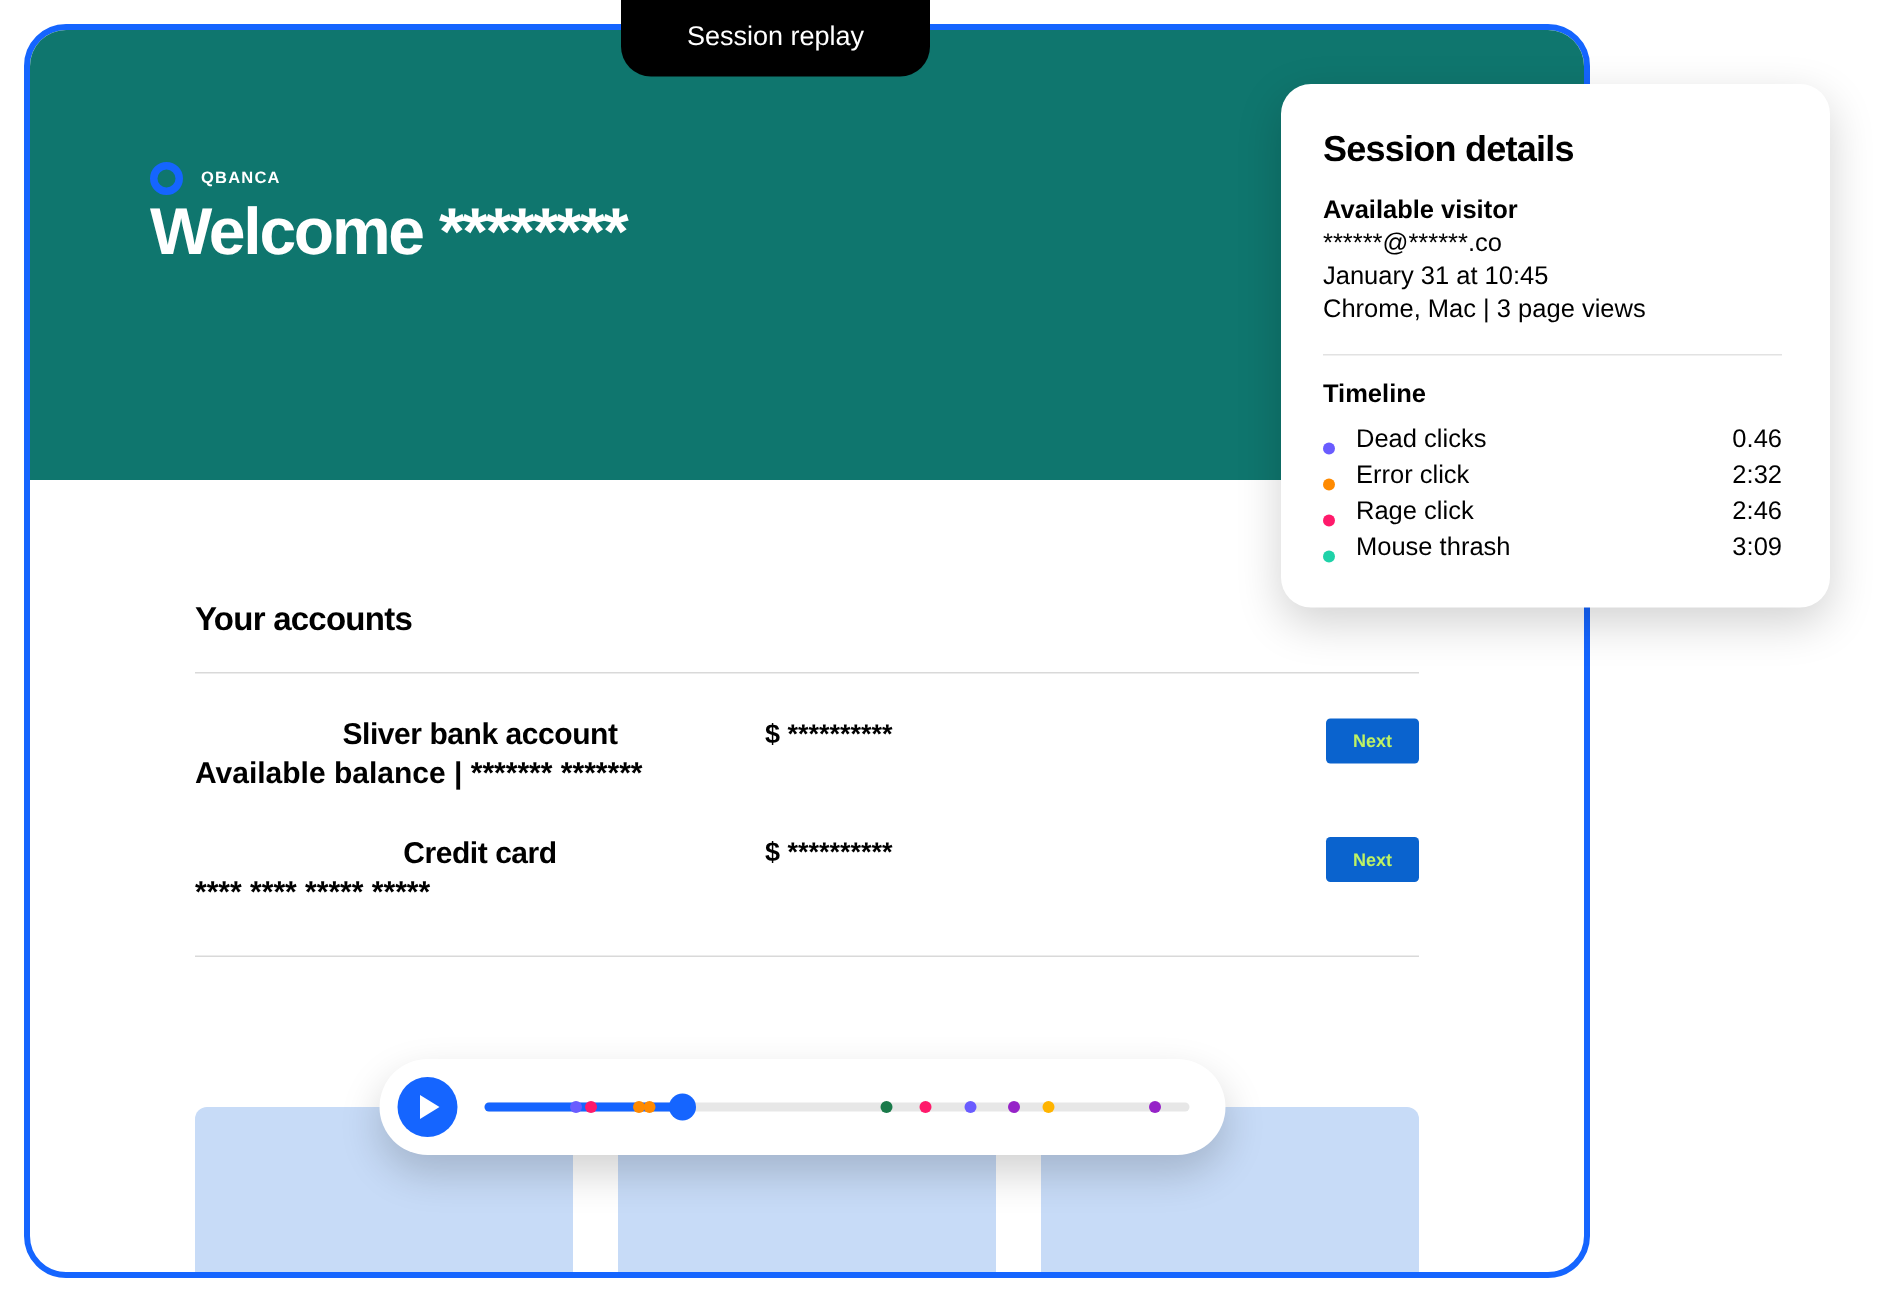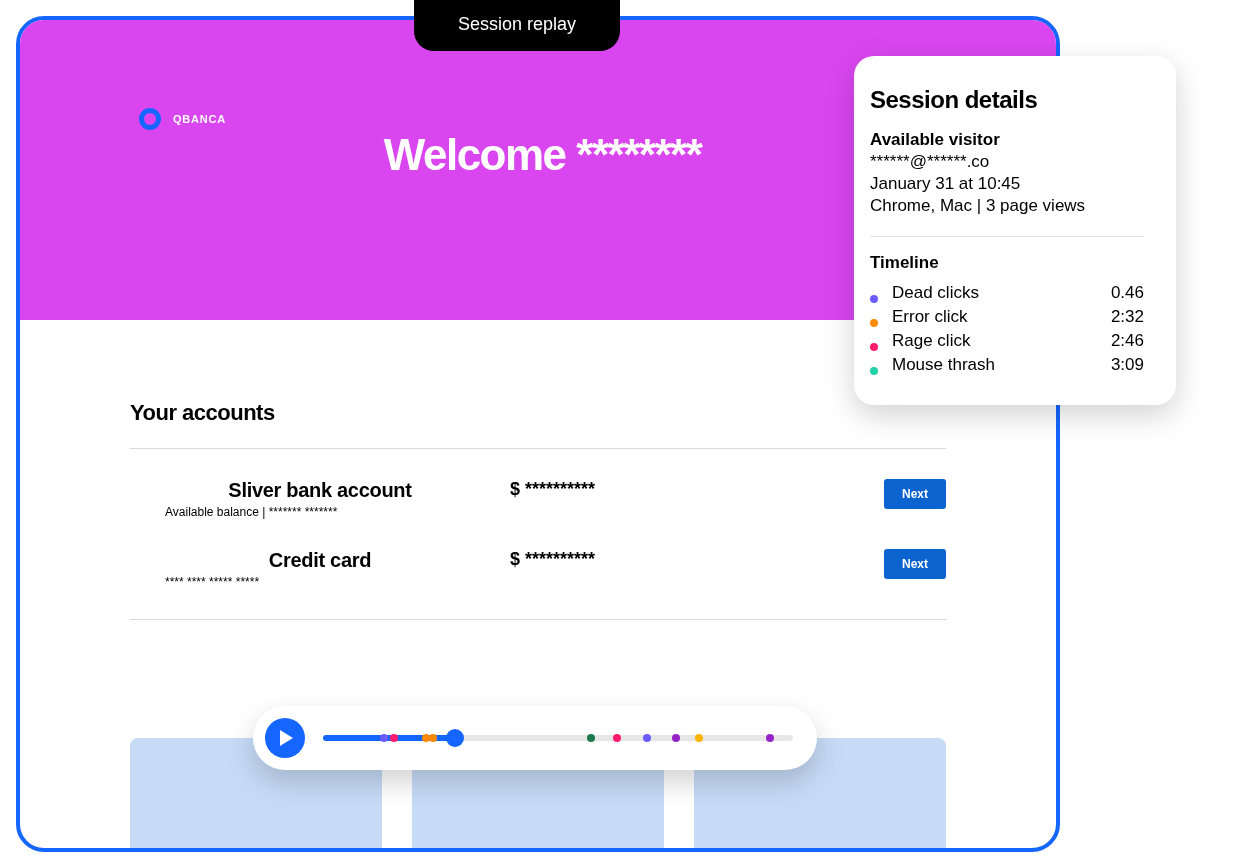--- a/index.html
+++ b/index.html
@@ -10,47 +10,46 @@
   .replay-window {
     position: absolute;
     left: 16px; top: 16px;
     width: 1044px; height: 836px;
     border: 4px solid #1565ff;
     border-radius: 28px;
     overflow: hidden;
     background: #fff;
   }
   .hero {
-    background: #d946ef;
+    background: #0f766e;
     height: 300px;
-    padding: 88px 110px 0 119px;
+    padding: 88px 110px 0 80px;
     position: relative;
     color: #fff;
-    text-align: center;
   }
   .logo-row { display: flex; align-items: center; gap: 12px; }
   .logo-ring {
     width: 22px; height: 22px; border-radius: 50%;
     border: 5px solid #1565ff;
   }
   .brand { font-size: 11px; font-weight: 700; letter-spacing: 0.8px; color: #fff; }
   .welcome { font-size: 44px; font-weight: 700; letter-spacing: -1.5px; }
 
   .body { padding: 80px 110px 0 110px; }
   .section-title { font-size: 22px; font-weight: 700; letter-spacing: -0.5px; }
   .hr { border: none; border-top: 1px solid #d9d9d9; margin: 22px 0 30px 0; }
 
   .acct-row { display: flex; align-items: flex-start; position: relative; margin-bottom: 30px; }
   .acct-left { width: 380px; }
   .acct-name { font-size: 20px; font-weight: 700; letter-spacing: -0.3px; text-align: center; }
-  .acct-sub { font-size: 12px; font-weight: 400; margin-top: 3px; color: #000; margin-left: 35px; }
+  .acct-sub { font-size: 20px; font-weight: 700; margin-top: 3px; color: #000; }
   .acct-mid { font-size: 18px; font-weight: 600; }
   .next-btn {
     position: absolute; right: 0; top: 0;
-    background: #0a63ce; color: #ffffff; border: none;
+    background: #0a63ce; color: #bef264; border: none;
     padding: 8px 18px; font-size: 12px; font-weight: 600;
     border-radius: 3px; cursor: pointer;
   }
 
   .placeholder-shelf {
     position: absolute; left: 110px; right: 110px; bottom: -10px; height: 120px;
     display: flex; gap: 30px;
   }
   .placeholder-shelf > div { flex: 1; background: #c7dbf7; border-radius: 8px 8px 0 0; }
 
@@ -60,24 +59,24 @@
     background: #000; color: #fff;
     padding: 14px 44px 16px 44px;
     border-radius: 0 0 20px 20px;
     font-size: 18px; font-weight: 500;
     z-index: 40;
   }
 
   
   .details-card {
     position: absolute; left: 854px; top: 56px;
-    width: 322px; background: #fff;
+    width: 366px; background: #fff;
     border-radius: 20px;
     box-shadow: 0 10px 30px rgba(0,0,0,0.18);
-    padding: 30px 32px 26px 16px;
+    padding: 30px 32px 26px 28px;
     z-index: 50;
   }
   .details-title { font-size: 24px; font-weight: 700; letter-spacing: -0.5px; margin-bottom: 16px; }
   .details-name { font-size: 17px; font-weight: 700; }
   .details-line { font-size: 17px; font-weight: 400; margin-top: 2px; }
   .details-hr { border: none; border-top: 1px solid #e2e2e2; margin: 20px 0 16px 0; }
   .timeline-title { font-size: 17px; font-weight: 700; margin-bottom: 10px; }
   .tl-row { display: flex; align-items: flex-end; font-size: 17px; margin-bottom: 4px; }
   .tl-dot { width: 8px; height: 8px; border-radius: 50%; margin-right: 14px; flex-shrink: 0; }
   .tl-label { flex: 1; }

